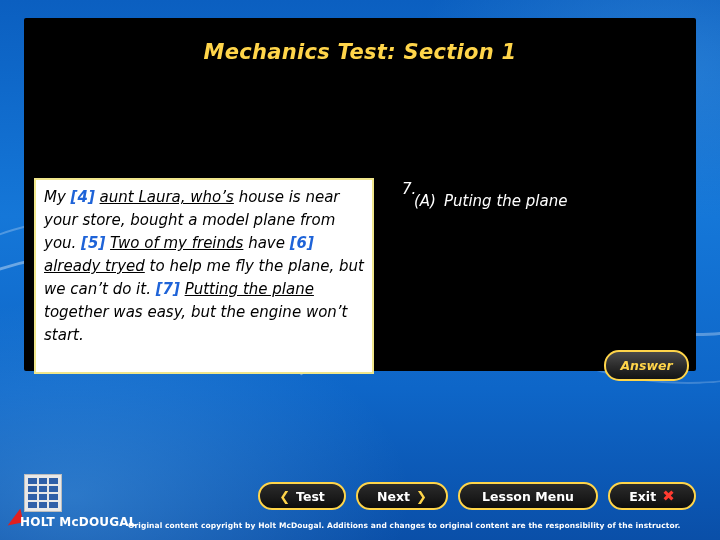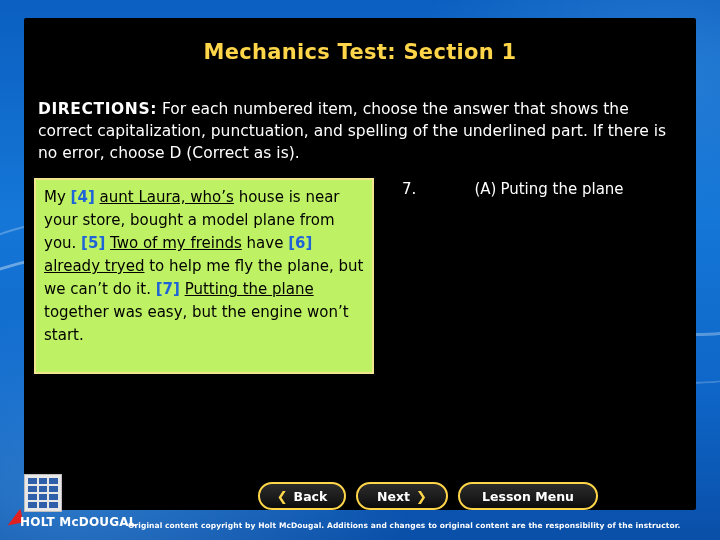--- a/index.html
+++ b/index.html
@@ -17,51 +17,51 @@
   }
   
   .swoosh{position:absolute;border-radius:50%;border-style:solid;border-color:transparent;pointer-events:none;}
   .sw1{left:-180px;bottom:-240px;width:520px;height:520px;border-width:3px;border-top-color:rgba(255,255,255,.38);border-left-color:rgba(255,255,255,.22);transform:rotate(12deg);}
   .sw2{left:-210px;bottom:-300px;width:620px;height:620px;border-width:2px;border-top-color:rgba(255,255,255,.25);transform:rotate(6deg);}
   .sw3{right:-260px;top:-230px;width:560px;height:560px;border-width:3px;border-bottom-color:rgba(255,255,255,.30);border-right-color:rgba(255,255,255,.18);transform:rotate(-8deg);}
   .sw4{right:-300px;top:-280px;width:660px;height:660px;border-width:2px;border-bottom-color:rgba(255,255,255,.20);transform:rotate(-4deg);}
 
   
   #panel{
-    position:absolute;left:24px;top:18px;width:672px;height:492px;
-    background:#000;border-radius:2px;
+    position:absolute;left:24px;top:18px;width:672px;height:353px;
+    background:#000;border-radius:2px;font-style:italic;
   }
   #title{
     position:absolute;left:0;top:22px;width:672px;text-align:center;
     color:#ffd54a;font-weight:bold;font-size:21px;letter-spacing:.3px;
     font-family:"DejaVu Sans", sans-serif;
   }
   #directions{
     position:absolute;left:14px;top:80px;width:640px;
     color:#ffffff;font-size:15.5px;line-height:22px;
   }
   #directions .lead{font-weight:bold;letter-spacing:.6px;}
 
   
   #passage{
     position:absolute;left:10px;top:160px;width:340px;
-    background:#bef264;border:2px solid #f0e68c;
+    background:#ffffff;border:2px solid #f0e68c;
     color:#000;font-size:15px;line-height:23px;
     padding:6px 8px 10px 8px;box-sizing:border-box;
     min-height:196px;
   }
   .num{color:#1e63d8;font-weight:bold;}
   .u{text-decoration:underline;}
 
   
   #question{
     position:absolute;left:378px;top:158px;width:290px;color:#fff;font-size:15px;line-height:27px;
   }
   #question .qnum{position:absolute;left:0;top:0;}
-  #question ol{margin:0;padding:0;list-style:none;text-align:center;}
+  #question ol{margin:12px;padding:0;list-style:none;}
   #question li{margin:0;white-space:nowrap;}
   .choices{margin-left:24px;}
   .clabel{display:inline-block;width:30px;}
 
   
   #answer-btn{
     position:absolute;left:580px;top:332px;width:85px;height:31px;
     border-radius:15px;
     background:linear-gradient(180deg,#4b4b4b 0%,#2a2a2a 55%,#141414 100%);
     border:2px solid #ffd54a;
@@ -114,50 +114,52 @@
 
   <div class="swoosh sw1"></div>
   <div class="swoosh sw2"></div>
   <div class="swoosh sw3"></div>
   <div class="swoosh sw4"></div>
 
   <div id="panel">
 
     <div id="title">Mechanics Test: Section 1</div>
 
-    <div id="directions">
-      <span class="lead">DIRECTIONS:</span><span> For each numbered item, choose the answer that shows the correct capitalization, punctuation, and spelling of the underlined part. If there is no error, choose D (Correct as is).</span>
-    </div>
 
     <div id="passage"><span> My </span><span class="num">[4]</span><span> </span><span class="u">aunt Laura, who’s</span><span> house is near your store, bought a model plane from you. </span><span class="num">[5]</span><span> </span><span class="u">Two of my freinds</span><span> have </span><span class="num">[6]</span><span> </span><span class="u">already tryed</span><span> to help me fly the plane, but we can’t do it. </span><span class="num">[7]</span><span> </span><span class="u">Putting the plane</span><span> together was easy, but the engine won’t start.</span></div>
 
     <div id="question">
       <span class="qnum">7.</span>
       <ol class="choices">
         <li><span class="clabel">(A)</span><span>Puting the plane</span></li>
       </ol>
     </div>
 
+    <div id="answer-btn">Answer</div>
 
   </div>
 
   <div class="navbtn" id="nav-back">
     <span class="chev">❮</span>
-    <span>Back</span>
+    <span>Test</span>
   </div>
 
   <div class="navbtn" id="nav-next">
     <span>Next</span>
     <span class="chev">❯</span>
   </div>
 
   <div class="navbtn" id="nav-lesson">
     <span>Lesson Menu</span>
   </div>
 
+  <div class="navbtn" id="nav-exit">
+    <span>Exit</span>
+    <span class="xmark">✖</span>
+  </div>
 
   <div id="logo-grid">
     <i></i>
       <i></i>
       <i></i>
       <i></i>
       <i></i>
       <i></i>
       <i></i>
       <i></i>

